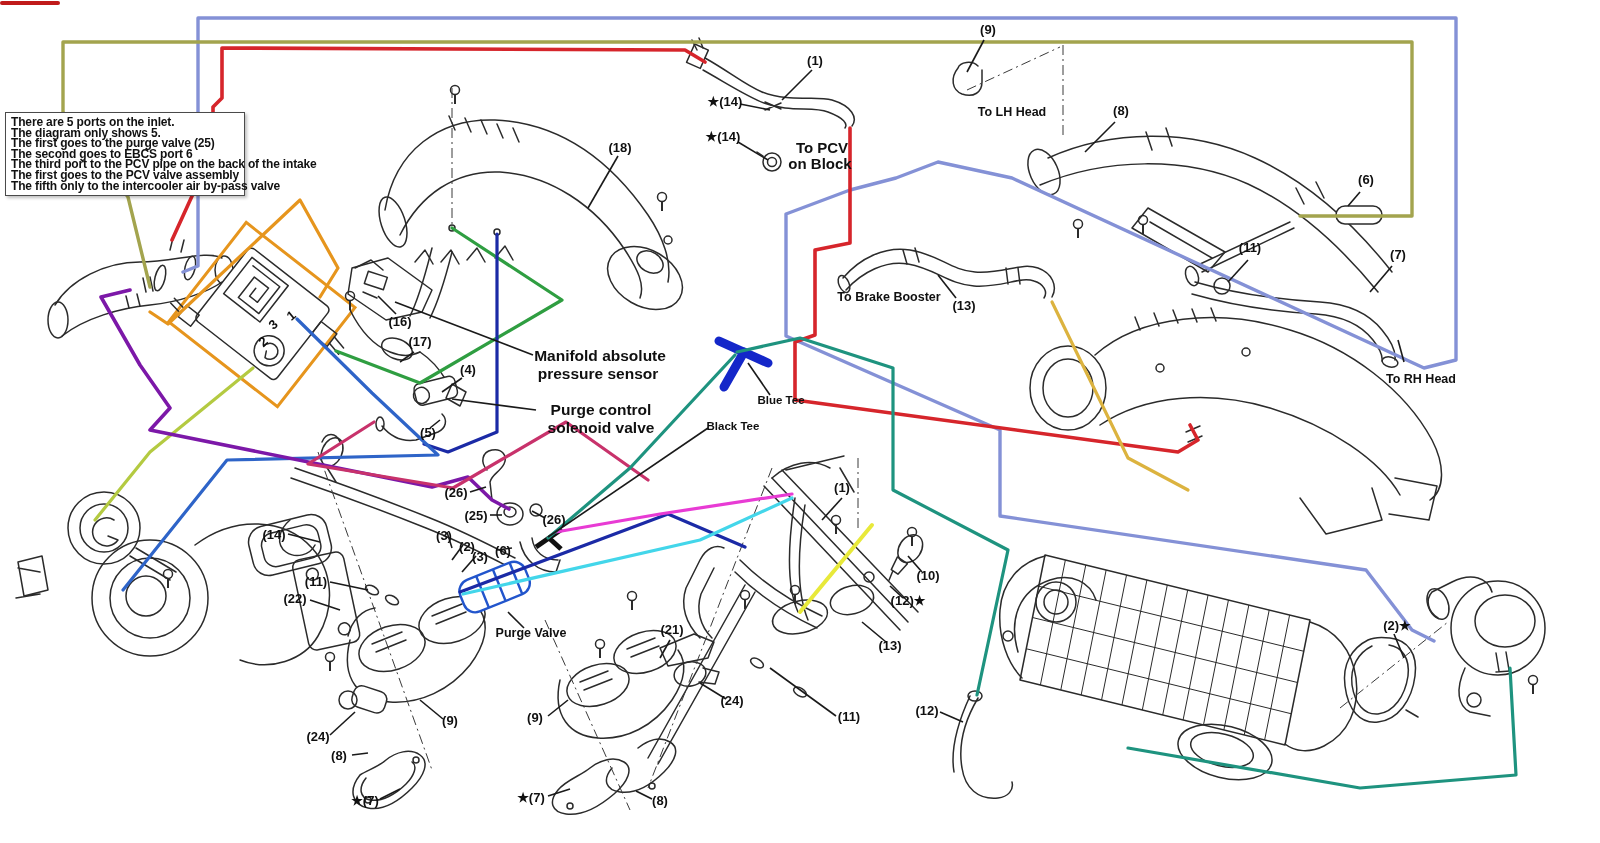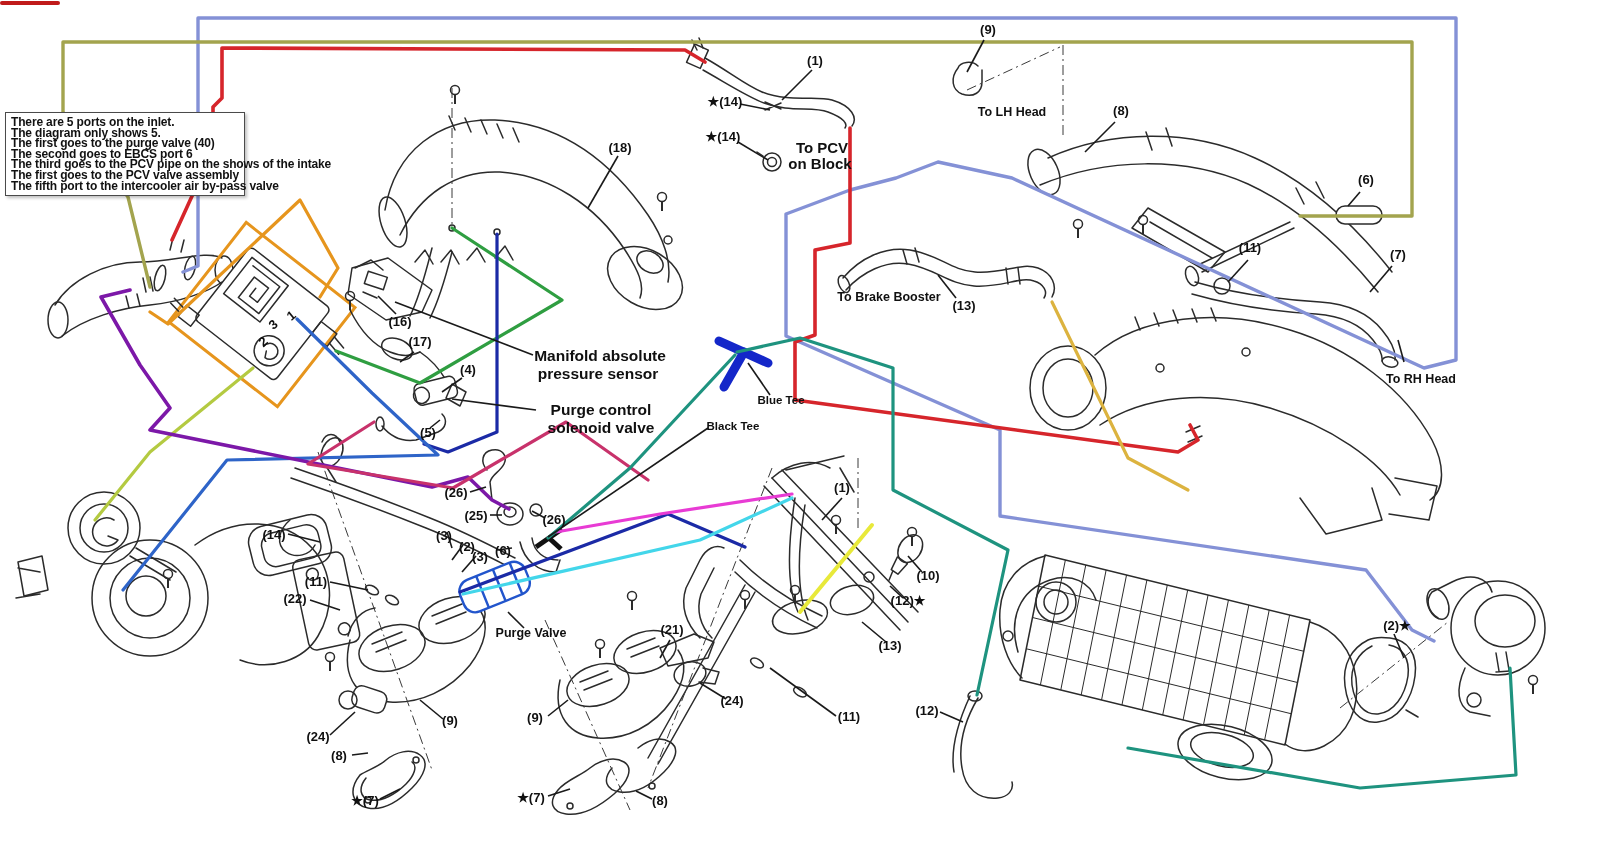--- a/index.html
+++ b/index.html
@@ -436,19 +436,19 @@
         <text x="531" y="637" text-anchor="middle" font-size="12.5" font-weight="700">Purge Valve</text>
         <text x="294" y="319" text-anchor="middle" font-size="13" font-weight="700" transform="rotate(-40 294 319)">1</text>
         <text x="276" y="328" text-anchor="middle" font-size="13" font-weight="700" transform="rotate(-40 276 328)">3</text>
         <text x="266" y="345" text-anchor="middle" font-size="13" font-weight="700" transform="rotate(-40 266 345)">2</text>
       </g>
 </svg>
 
   <div class="note-box">
     <div>There are 5 ports on the inlet.</div>
     <div>The diagram only shows 5.</div>
-    <div>The first goes to the purge valve (40)</div>
+    <div>The first goes to the purge valve (25)</div>
     <div>The second goes to EBCS port 6</div>
-    <div>The third goes to the PCV pipe on the shows of the intake</div>
+    <div>The third port to the PCV pipe on the back of the intake</div>
     <div>The first goes to the PCV valve assembly</div>
-    <div>The fifth port to the intercooler air by-pass valve</div>
+    <div>The fifth only to the intercooler air by-pass valve</div>
   </div>
 </div>
 
 </body></html>

